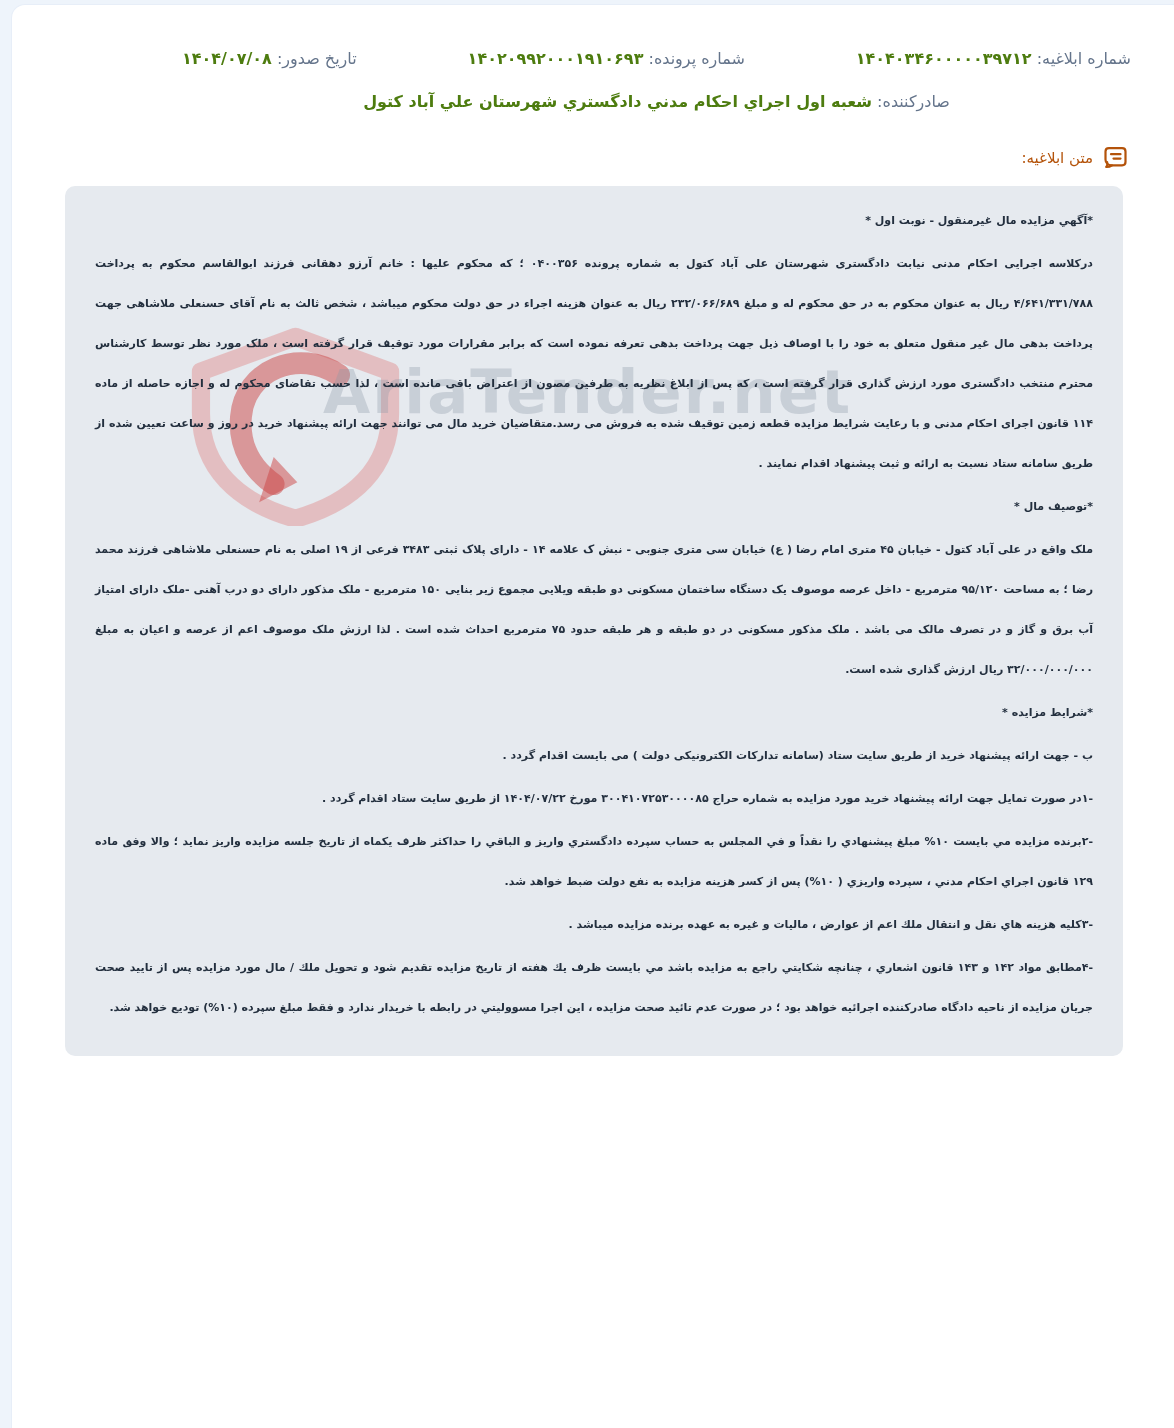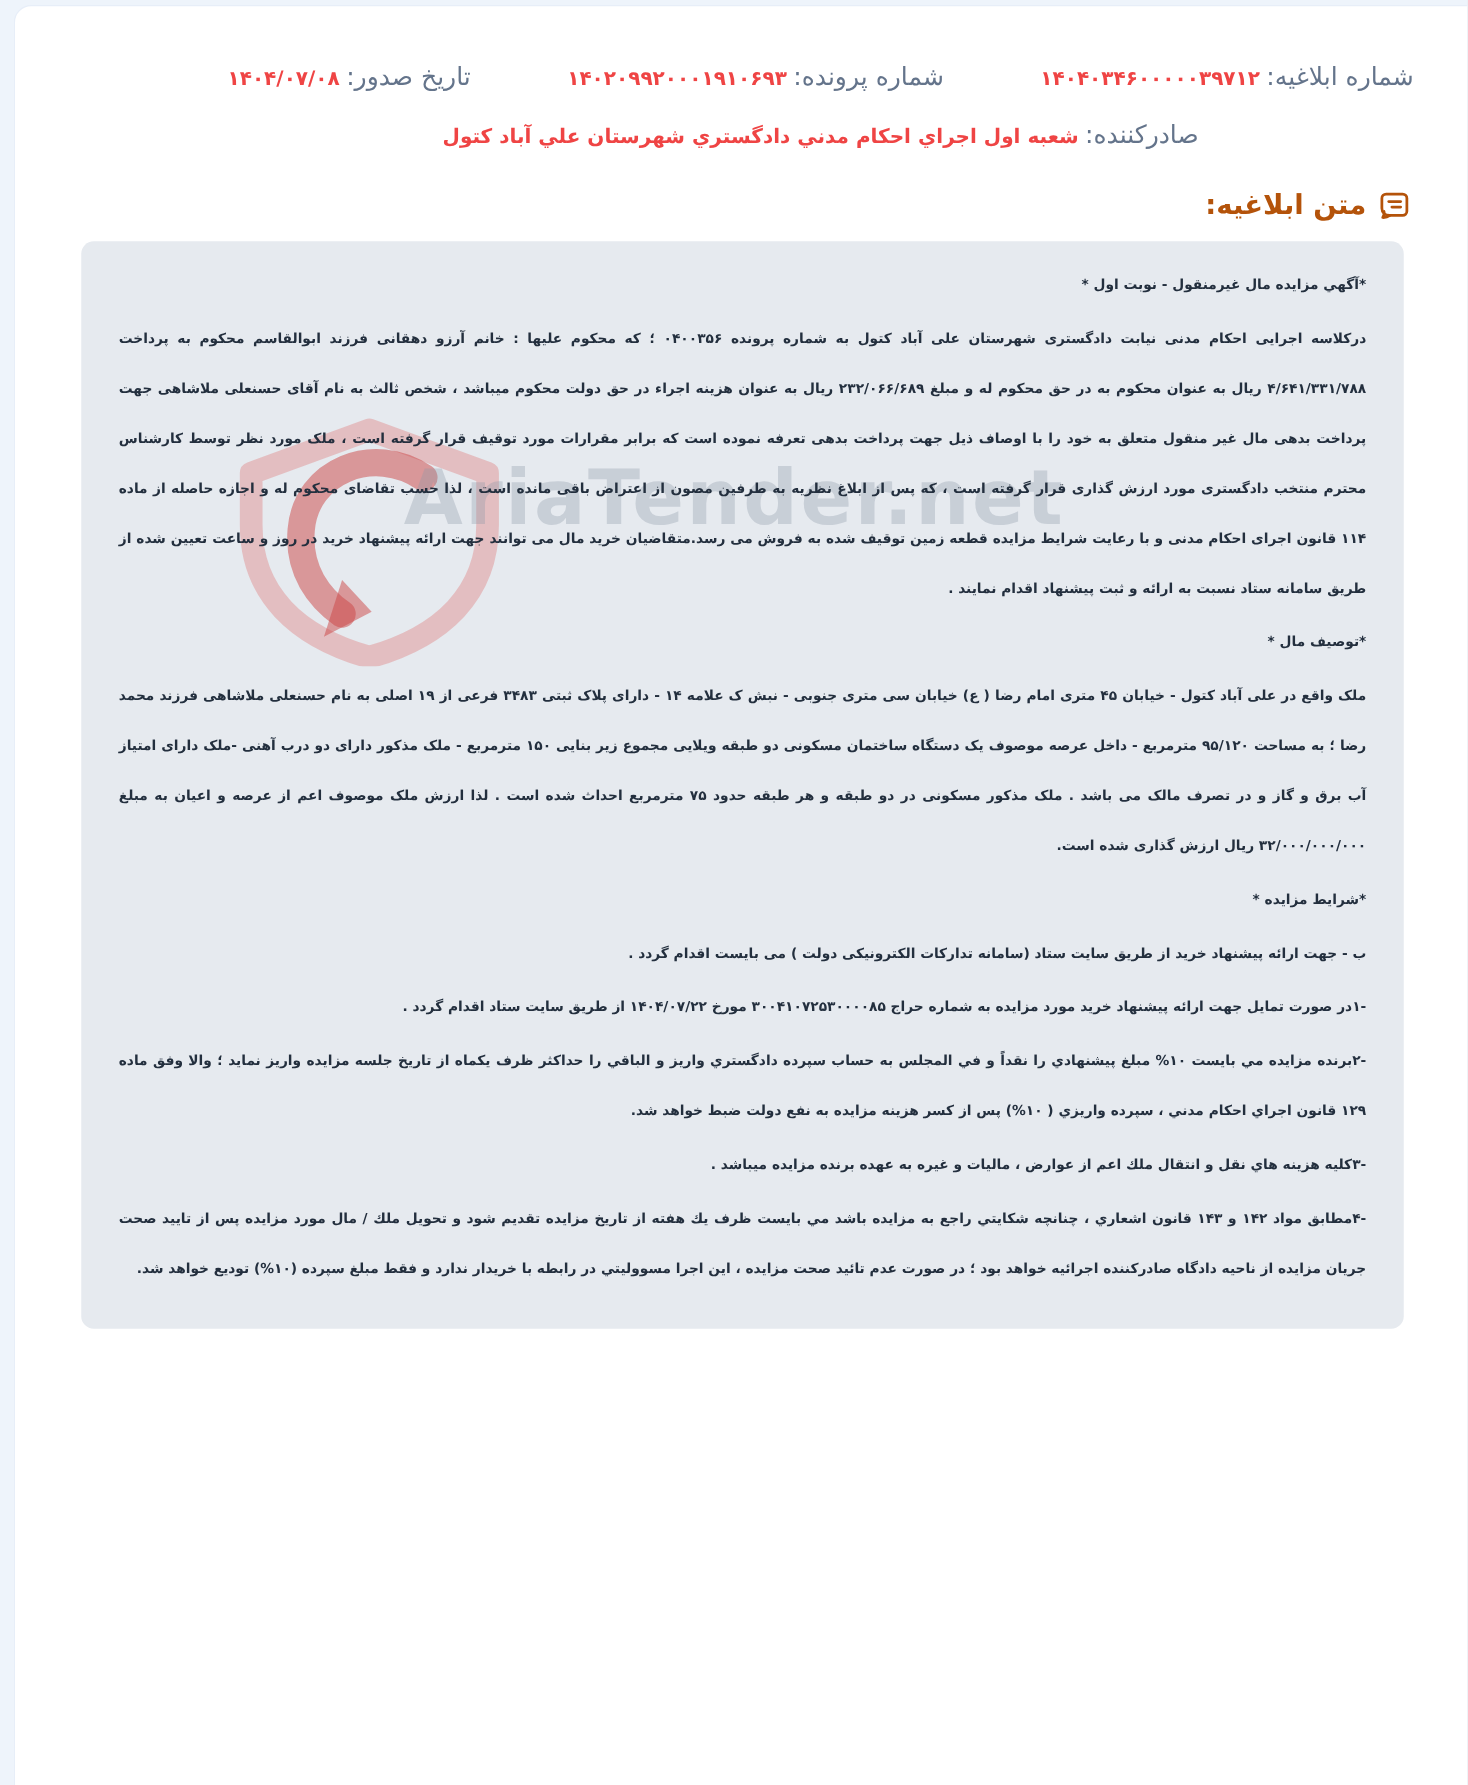--- a/index.html
+++ b/index.html
@@ -11,27 +11,27 @@
   }
   .card{
     position:absolute;top:4px;left:11px;right:0;bottom:0;
     background:#ffffff;border-top-left-radius:14px;
     border-top:1px solid #e7eef8;border-left:1px solid #e7eef8;
     direction:rtl;
   }
   .hdr{padding:44px 43px 0 170px;}
   .row1{display:flex;justify-content:space-between;align-items:baseline;margin-bottom:23px;}
   .hdr-item{white-space:nowrap;}
-  .lbl{color:#64748b;font-size:20px;}
-  .val{color:#ef4444;font-weight:bold;font-size:16px;}
+  .lbl{color:#64748b;font-size:16px;}
+  .val{color:#4d7c0f;font-weight:bold;font-size:16px;}
   .meta-row{margin-bottom:22px;text-align:center;line-height:22px;}
   .body-heading{
     display:flex;align-items:center;gap:9px;
     padding:9px 45px 0 0;
-    color:#b4530a;font-weight:bold;font-size:22px;
+    color:#b4530a;font-weight:normal;font-size:15px;
   }
   .note-icon{width:27px;height:27px;flex:0 0 auto;display:inline-block;}
   .notice-box{
     margin:15px 51px 0 53px;
     background:#e6eaef;border-radius:10px;
     padding:12px 30px 25px 30px;
     position:relative;overflow:hidden;
   }
   .paras{position:relative;z-index:1;}
   .para{

